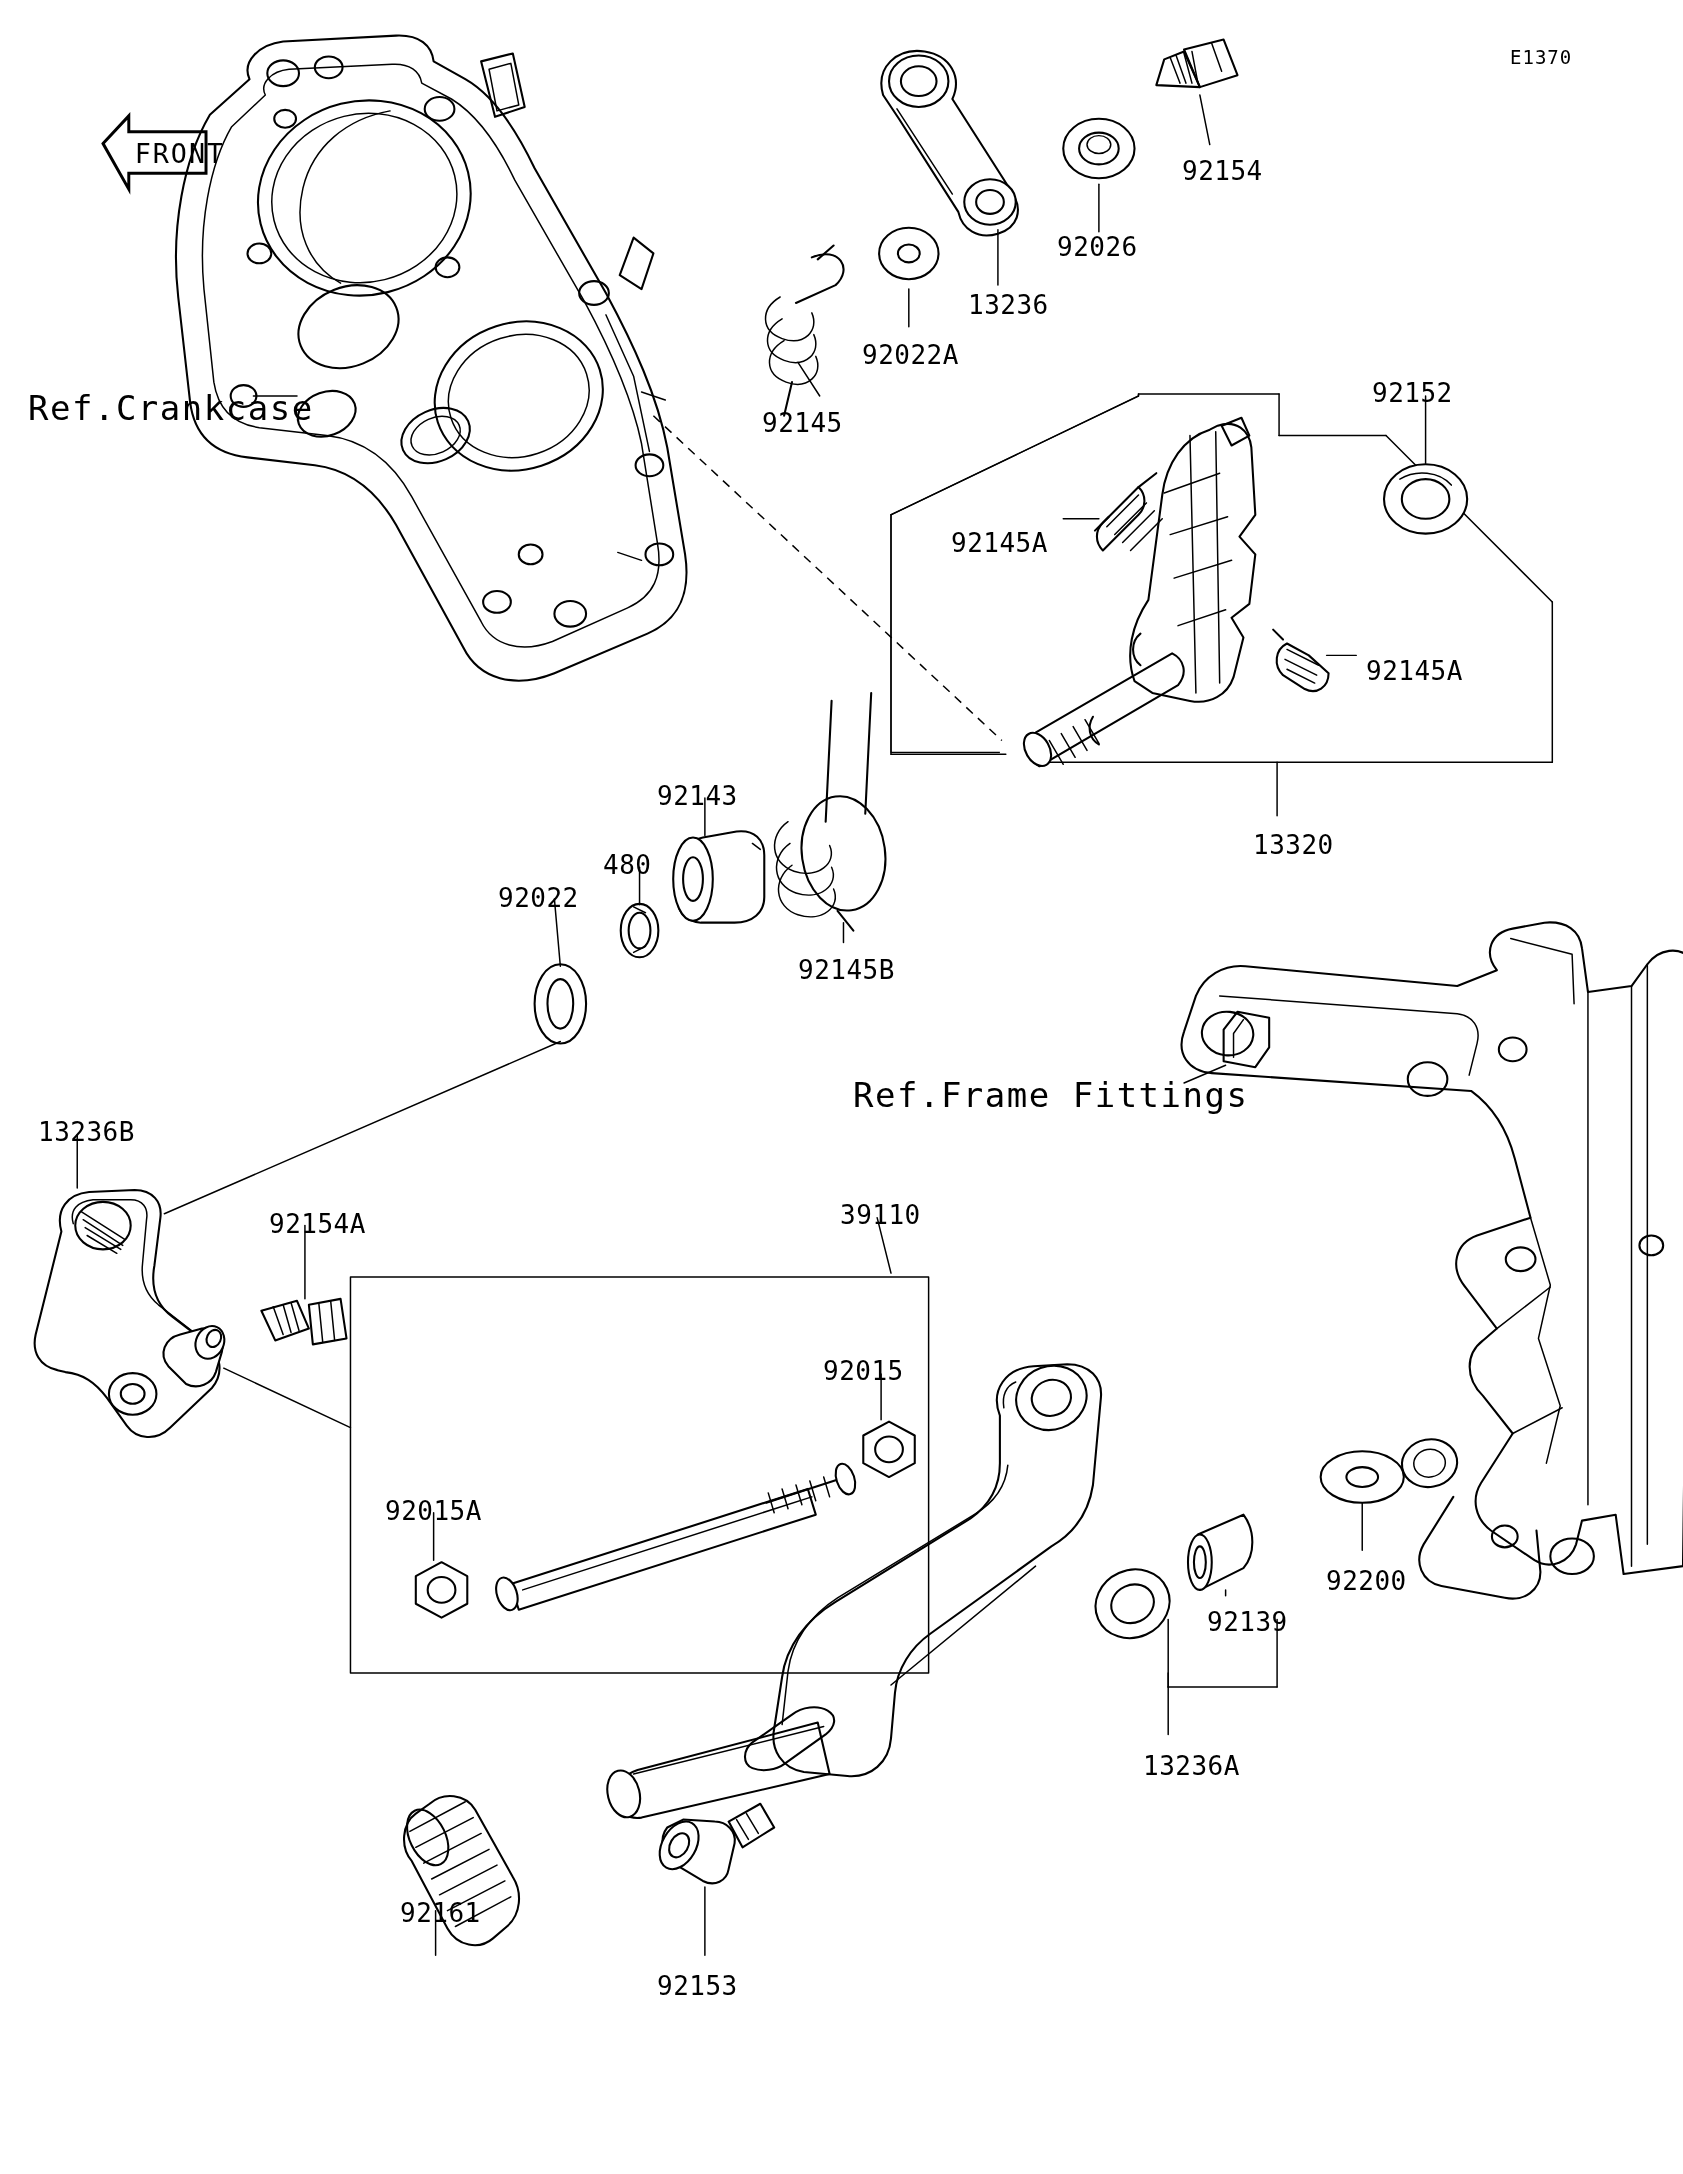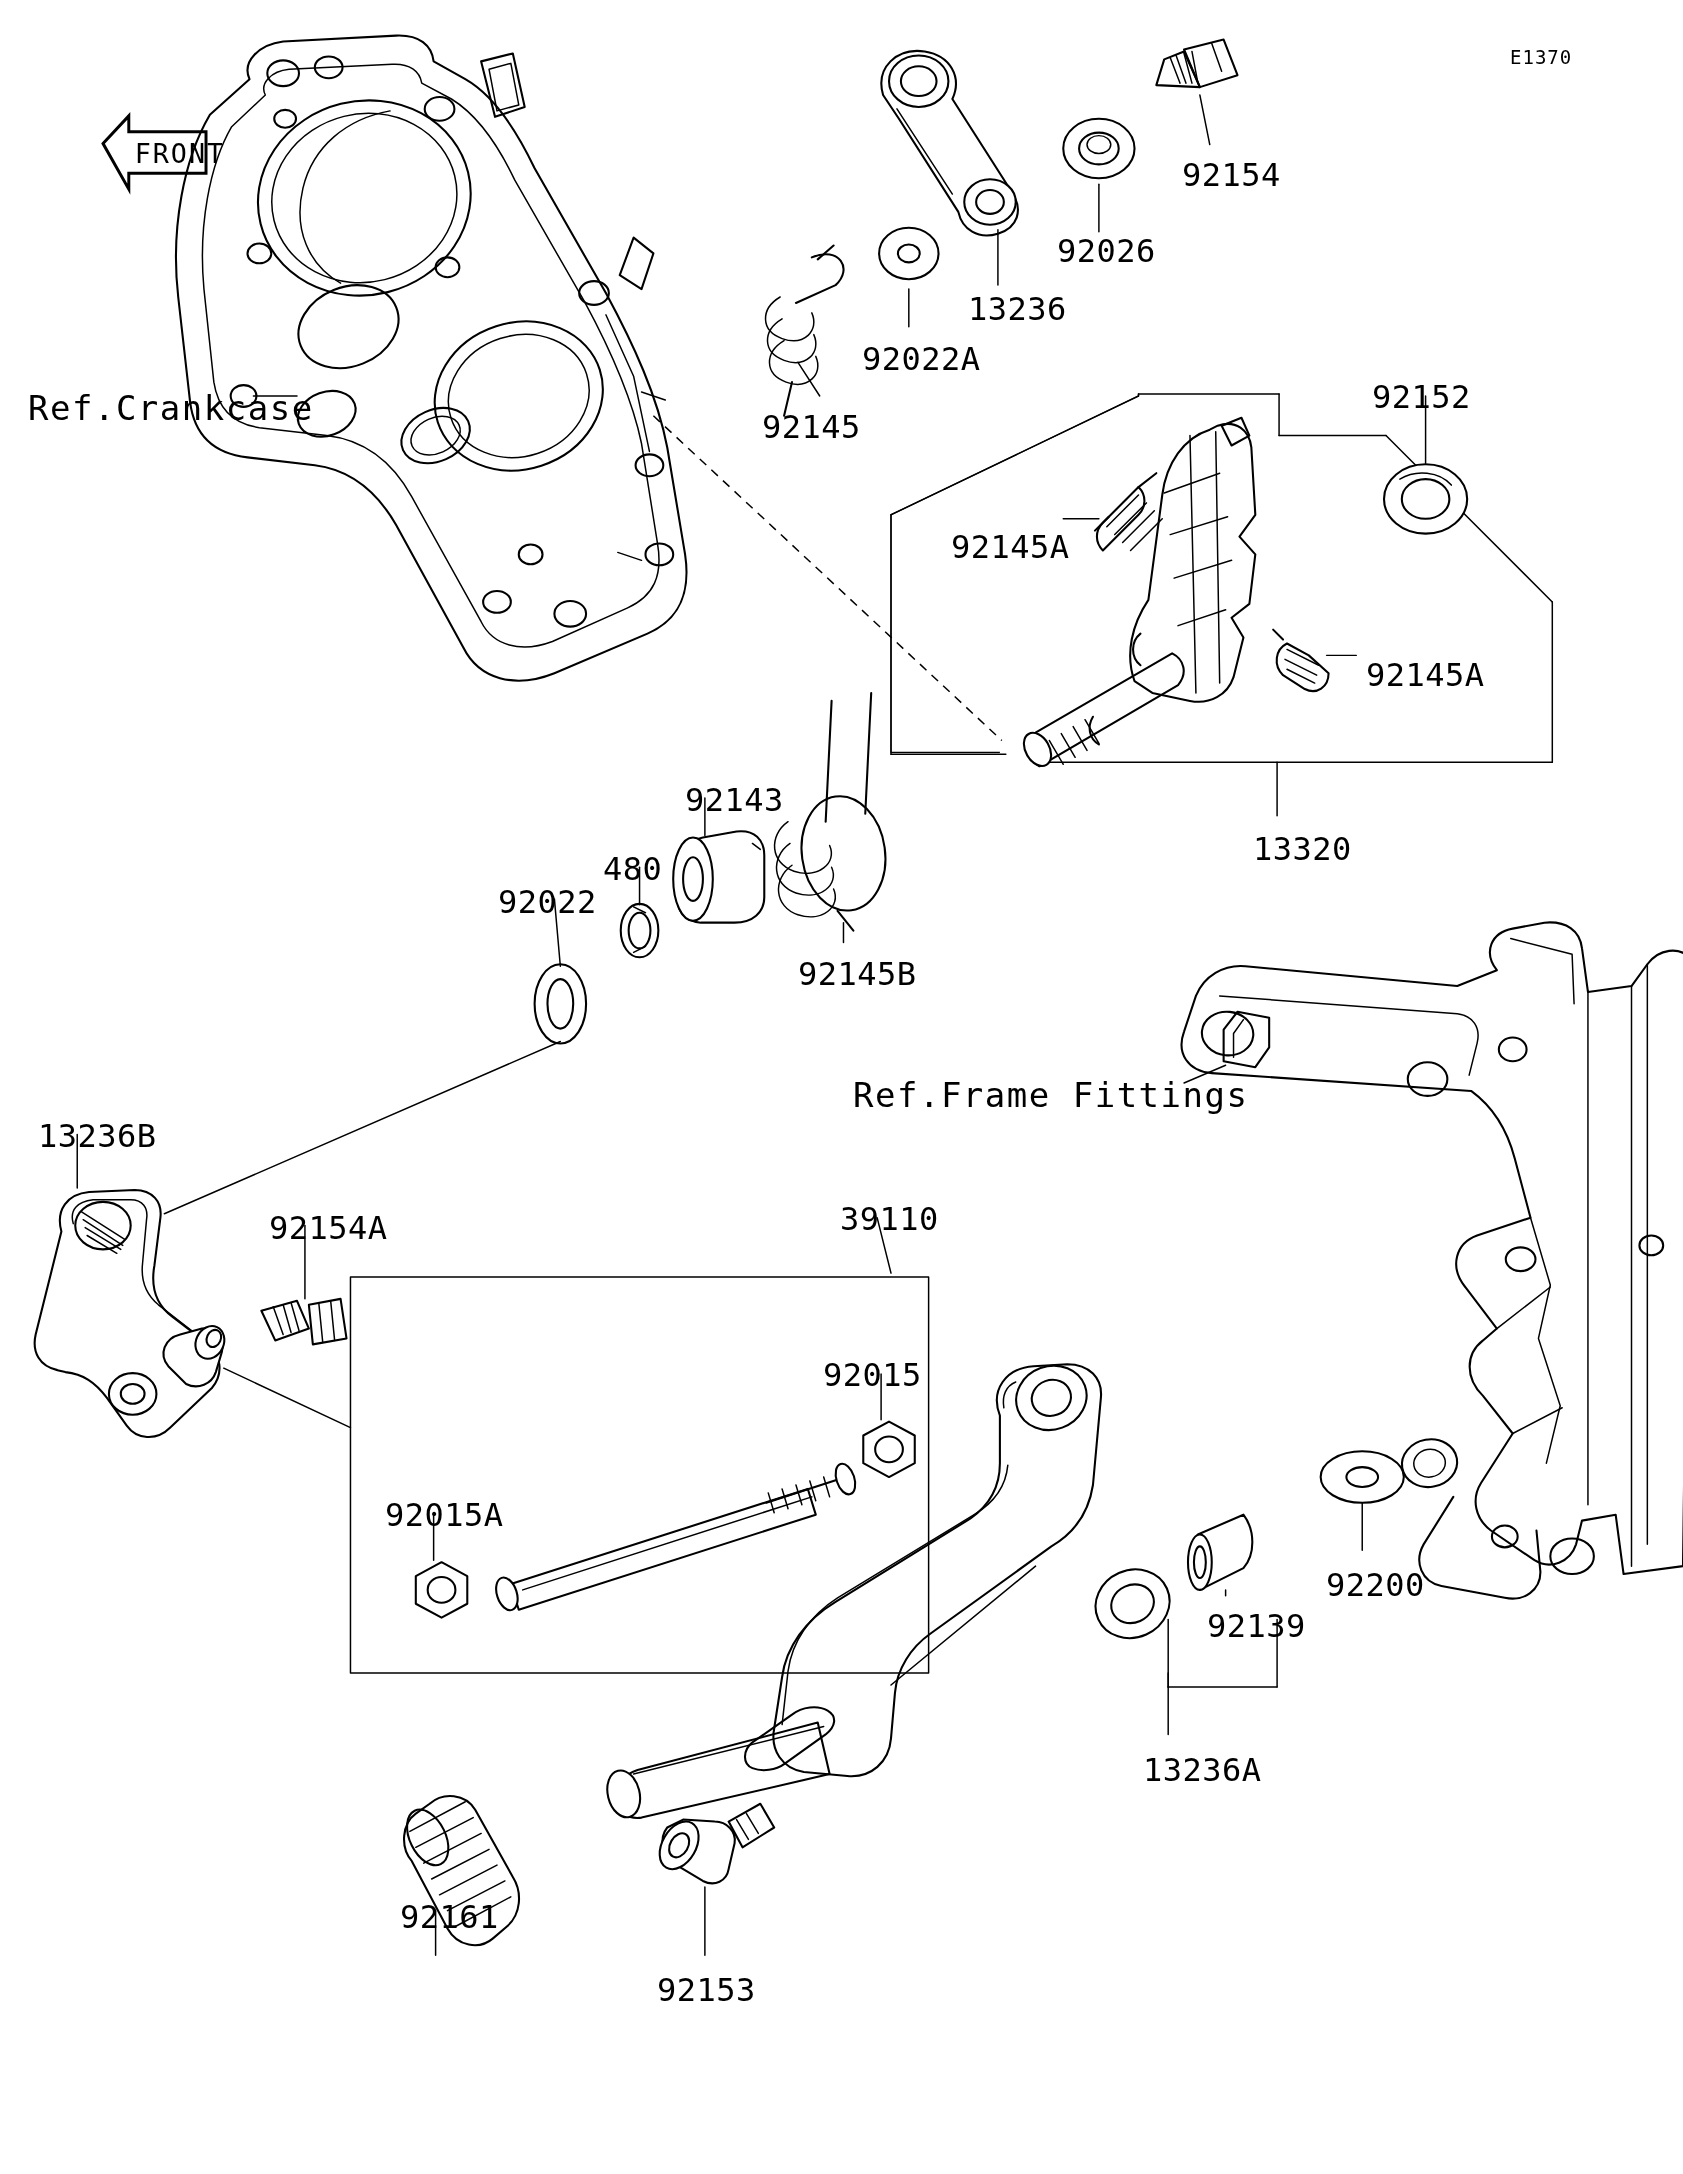--- a/index.html
+++ b/index.html
@@ -13,21 +13,21 @@
   #sheet {
     position: relative;
     width: 1683px;
     height: 2174px;
     background: #ffffff;
     overflow: hidden;
   }
   .label {
     position: absolute;
     font-family: "DejaVu Sans Mono", monospace;
-    font-size: 32px;
+    font-size: 26px;
     color: #000000;
     white-space: nowrap;
     letter-spacing: 0.5px;
   }
   .label.sheet-code {
     font-size: 19px;
     letter-spacing: 1px;
   }
   .label.ref {
     font-size: 34px;
@@ -432,21 +432,21 @@
 
   <div class="label" style="left:1182px; top:156px;">92154</div>
   <div class="label" style="left:1057px; top:232px;">92026</div>
   <div class="label" style="left:968px;  top:290px;">13236</div>
   <div class="label" style="left:862px;  top:340px;">92022A</div>
   <div class="label" style="left:762px;  top:408px;">92145</div>
   <div class="label" style="left:1372px; top:378px;">92152</div>
   <div class="label" style="left:951px;  top:528px;">92145A</div>
   <div class="label" style="left:1366px; top:656px;">92145A</div>
   <div class="label" style="left:1253px; top:830px;">13320</div>
-  <div class="label" style="left:657px;  top:781px;margin-left:28px;">92143</div>
+  <div class="label" style="left:657px;  top:781px;">92143</div>
   <div class="label" style="left:603px;  top:850px;">480</div>
   <div class="label" style="left:498px;  top:883px;">92022</div>
   <div class="label" style="left:798px;  top:955px;">92145B</div>
   <div class="label" style="left:38px;   top:1117px;">13236B</div>
   <div class="label" style="left:269px;  top:1209px;">92154A</div>
   <div class="label" style="left:840px;  top:1200px;">39110</div>
   <div class="label" style="left:823px;  top:1356px;">92015</div>
   <div class="label" style="left:385px;  top:1496px;">92015A</div>
   <div class="label" style="left:1326px; top:1566px;">92200</div>
   <div class="label" style="left:1207px; top:1607px;">92139</div>

